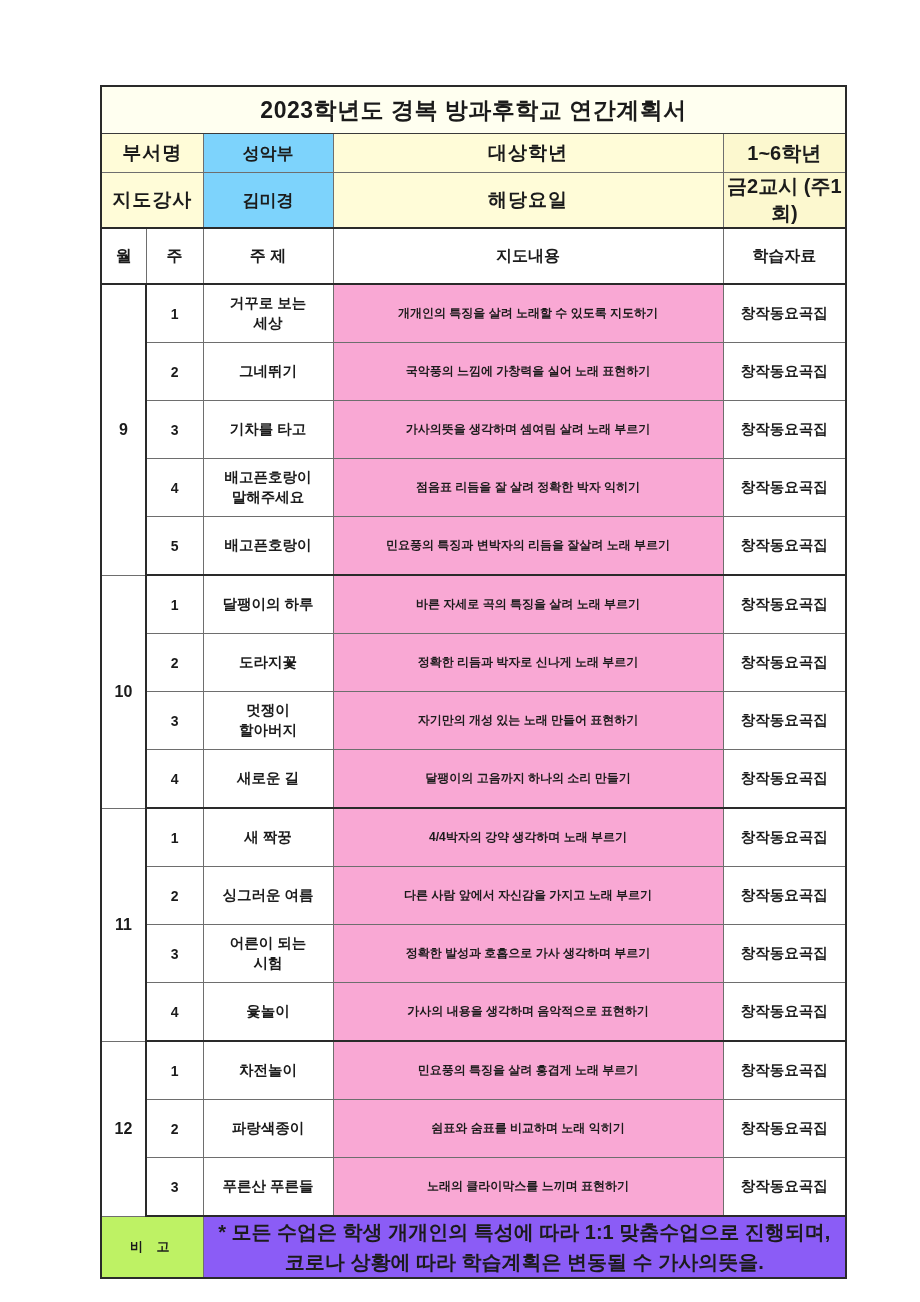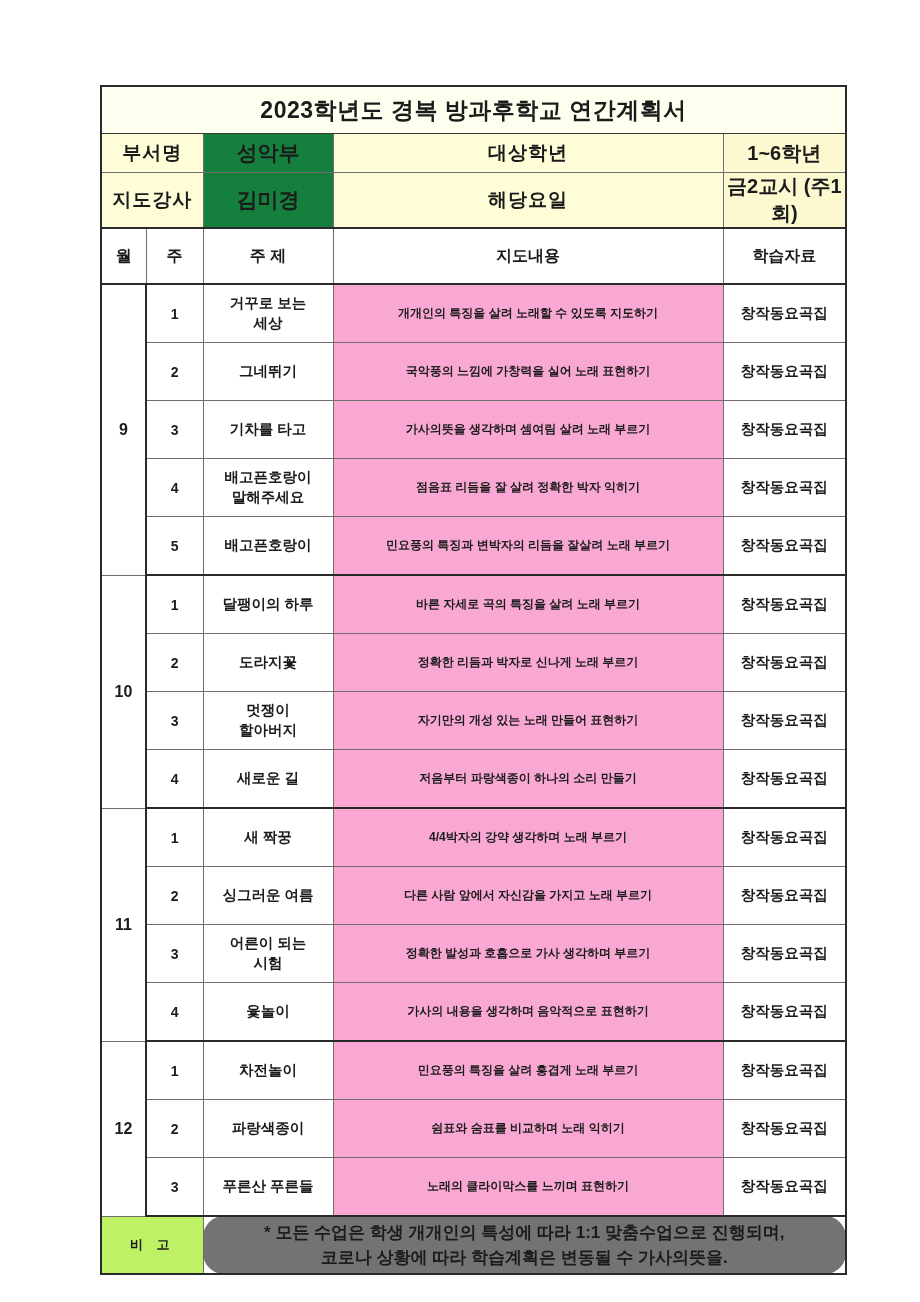--- a/index.html
+++ b/index.html
@@ -44,22 +44,22 @@
   }
   
   .meta-label {
     background: #fffcd8;
     font-size: 19px;
     height: 38px;
     letter-spacing: 1px;
     font-family: Liberation Mono, monospace;
   }
   .meta-value-mid {
-    background: #15803d;
-    font-size: 21px;
+    background: #7dd3fc;
+    font-size: 17px;
   }
   .meta-value-right {
     background: #fcf8cf;
     font-size: 20px;
   }
   .meta-row-bottom td {
     border-bottom: 2px solid #2a2a2a !important;
   }
   
   .col-head {
@@ -96,25 +96,24 @@
   tr.month-end td { border-bottom: 2px solid #2a2a2a !important; }
   td.month-cell { border-right: 2px solid #2a2a2a !important; }
   
   .remark-label {
     font-size: 13px;
     letter-spacing: 5px;
     background: #bef264;
     height: 56px;
   }
   .remark-text {
-    font-size: 17px;
-    background: #737373;
+    font-size: 20px;
+    background: #8b5cf6;
     line-height: 1.5;
     font-weight: bold;
-    border-radius: 21px;
   }
   .remark-text .ln { display: block; }
 </style>
 </head>
 <body>
 
 <div class="sheet">
   <table class="plan">
     <colgroup>
       <col style="width:45px">
@@ -193,21 +192,21 @@
         </tr>
         <tr class="body-row">
           <td class="week-cell">3</td>
           <td class="topic-cell"><span>멋쟁이</span><br><span>할아버지</span></td>
           <td class="content-cell">자기만의 개성 있는 노래 만들어 표현하기</td>
           <td class="material-cell">창작동요곡집</td>
         </tr>
         <tr class="body-row month-end">
           <td class="week-cell">4</td>
           <td class="topic-cell"><span>새로운 길</span></td>
-          <td class="content-cell">저음부터 파랑색종이 하나의 소리 만들기</td>
+          <td class="content-cell">달팽이의 고음까지 하나의 소리 만들기</td>
           <td class="material-cell">창작동요곡집</td>
         </tr>
         <tr class="body-row">
           <td class="month-cell" rowspan="4">11</td>
           <td class="week-cell">1</td>
           <td class="topic-cell"><span>새 짝꿍</span></td>
           <td class="content-cell">4/4박자의 강약 생각하며 노래 부르기</td>
           <td class="material-cell">창작동요곡집</td>
         </tr>
         <tr class="body-row">

